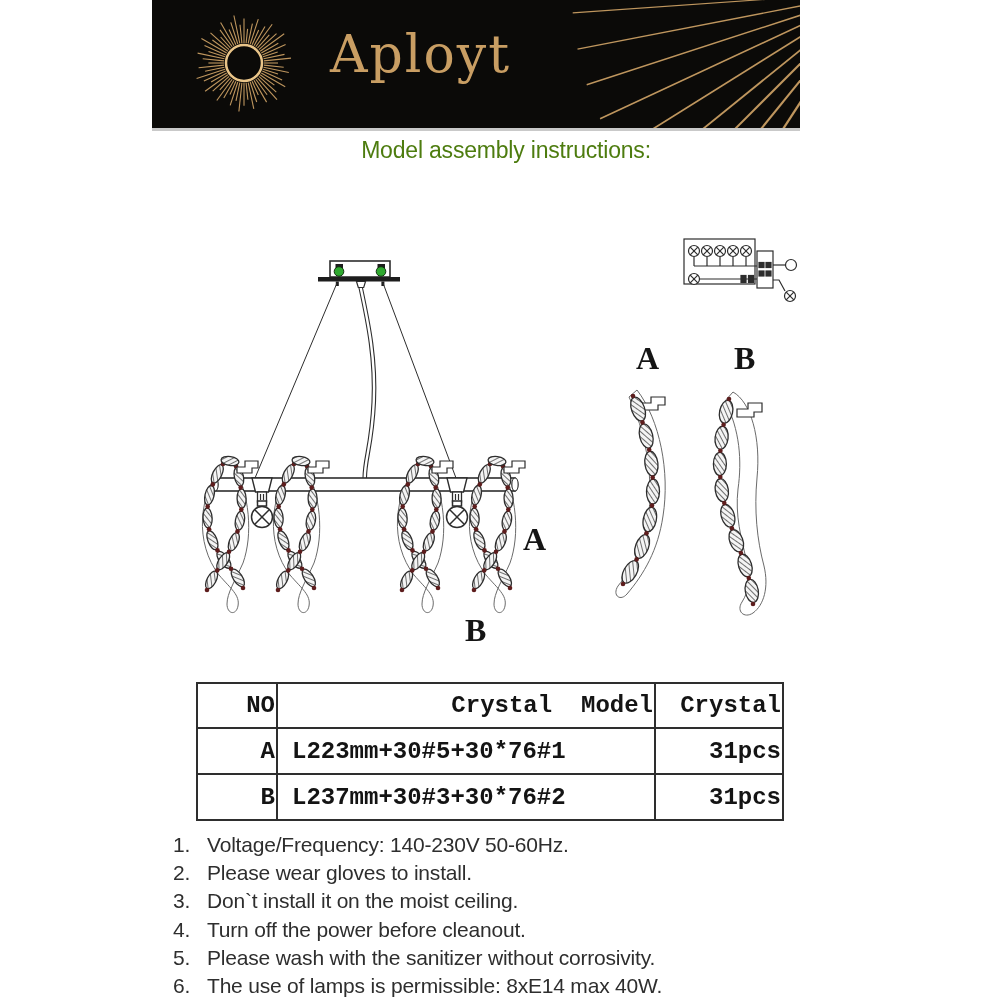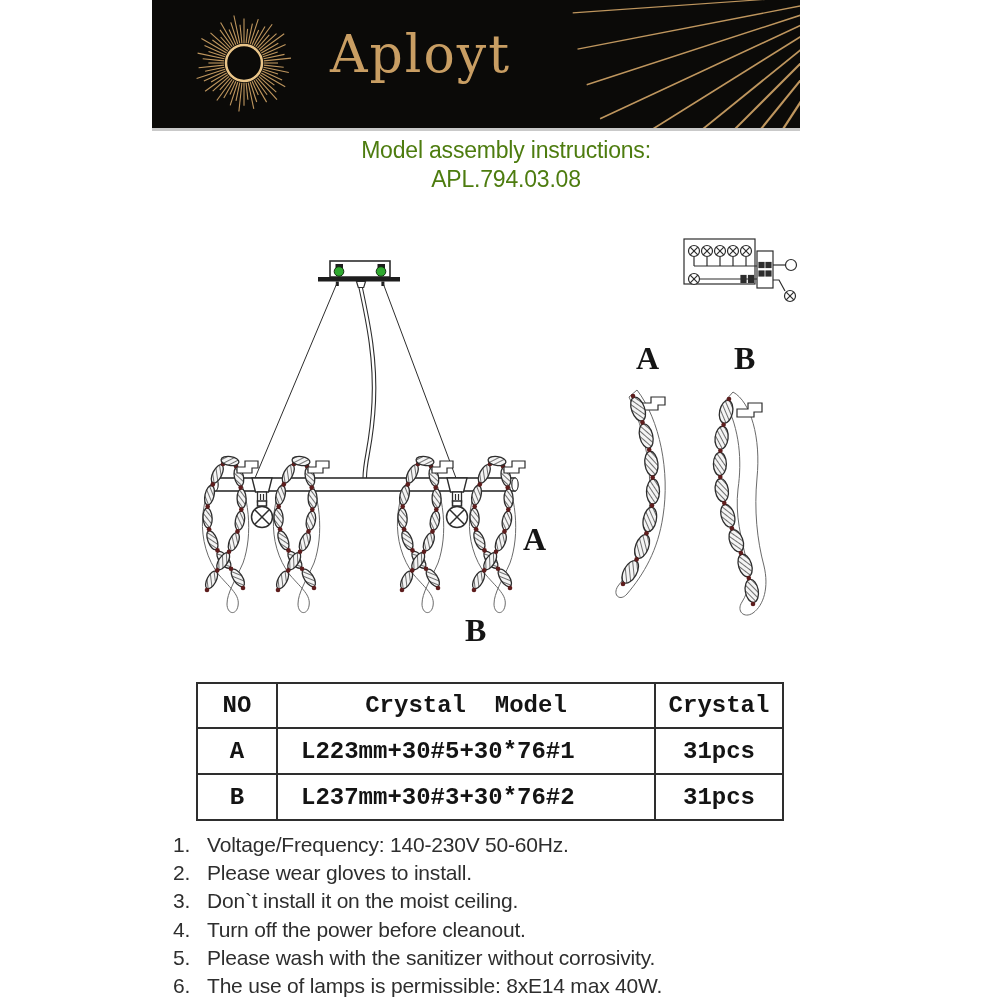--- a/index.html
+++ b/index.html
@@ -18,24 +18,24 @@
             font-size:23px;line-height:29px;letter-spacing:-0.2px;}
 
   
   svg.drawing{position:absolute;left:0;top:0;width:1000px;height:1000px;}
   .dlabel{font-family:"Liberation Serif",serif;font-weight:bold;font-size:32px;fill:#151515;}
 
   
   table.parts{position:absolute;left:196px;top:682px;width:586px;border-collapse:collapse;
               table-layout:fixed;font-family:"Liberation Mono",monospace;font-weight:bold;color:#141414;}
   table.parts col.c1{width:80px;} table.parts col.c2{width:378px;} table.parts col.c3{width:128px;}
-  table.parts th,table.parts td{border:2.4px solid #2e2e2e;text-align:center;white-space:pre;overflow:hidden;}
+  table.parts th,table.parts td{border:2.4px solid #2e2e2e;text-align:right;white-space:pre;overflow:hidden;}
   table.parts th{height:41px;font-size:24px;}
   table.parts td{height:42px;font-size:24px;}
-  table.parts td.model{text-align:left;padding-left:23px;}
+  table.parts td.model{text-align:left;padding-left:14px;}
 
   
   .instructions{position:absolute;left:173px;top:831px;color:#2e2e2e;font-size:21px;letter-spacing:-0.2px;}
   .instructions .row{display:flex;height:28.2px;align-items:center;}
   .instructions .num{width:34px;flex:none;}
 </style>
 </head>
 <body>
 
 <div class="page">
@@ -122,21 +122,20 @@
           <line x1="869.7" y1="3.8" x2="814.8" y2="286.5" stroke="#c99e63" stroke-width="2.76" opacity="0.95"></line>
           <line x1="870.6" y1="3.9" x2="838.0" y2="290.1" stroke="#c99e63" stroke-width="2.89" opacity="0.95"></line>
           <line x1="871.5" y1="4.0" x2="858.9" y2="291.7" stroke="#c99e63" stroke-width="3.02" opacity="0.95"></line>
         </g>
     </svg>
     <div class="brand">Aployt</div>
   </div>
 
   <div class="subtitle">
     <div>Model assembly instructions:</div>
-    <div>APL.794.03.08</div>
   </div>
 
   <svg class="drawing" viewBox="0 0 1000 1000">
     <defs>
       <pattern id="hatch" width="4" height="4" patternUnits="userSpaceOnUse" patternTransform="rotate(55)">
         <rect width="4" height="4" fill="#f4f4f4"></rect>
         <line x1="0" y1="0" x2="0" y2="4" stroke="#4a4a4a" stroke-width="1.6"></line>
       </pattern>
       <g id="bulb" stroke="#2d2d2d" fill="#ffffff" stroke-width="1.5">
         <rect x="-4.5" y="-16" width="9" height="5"></rect>

